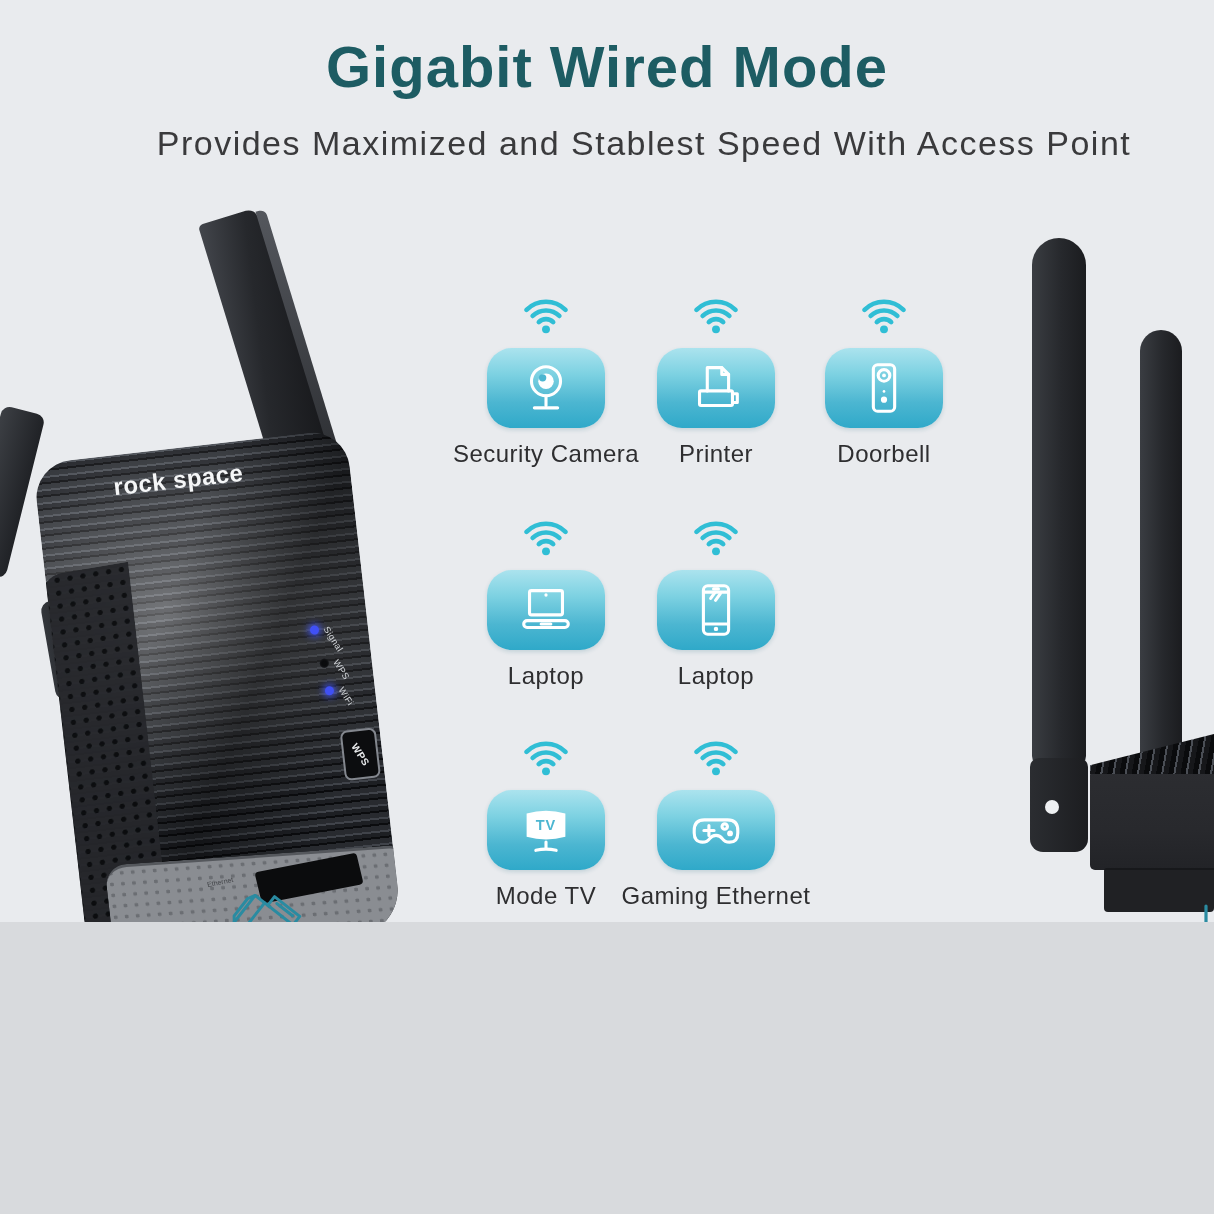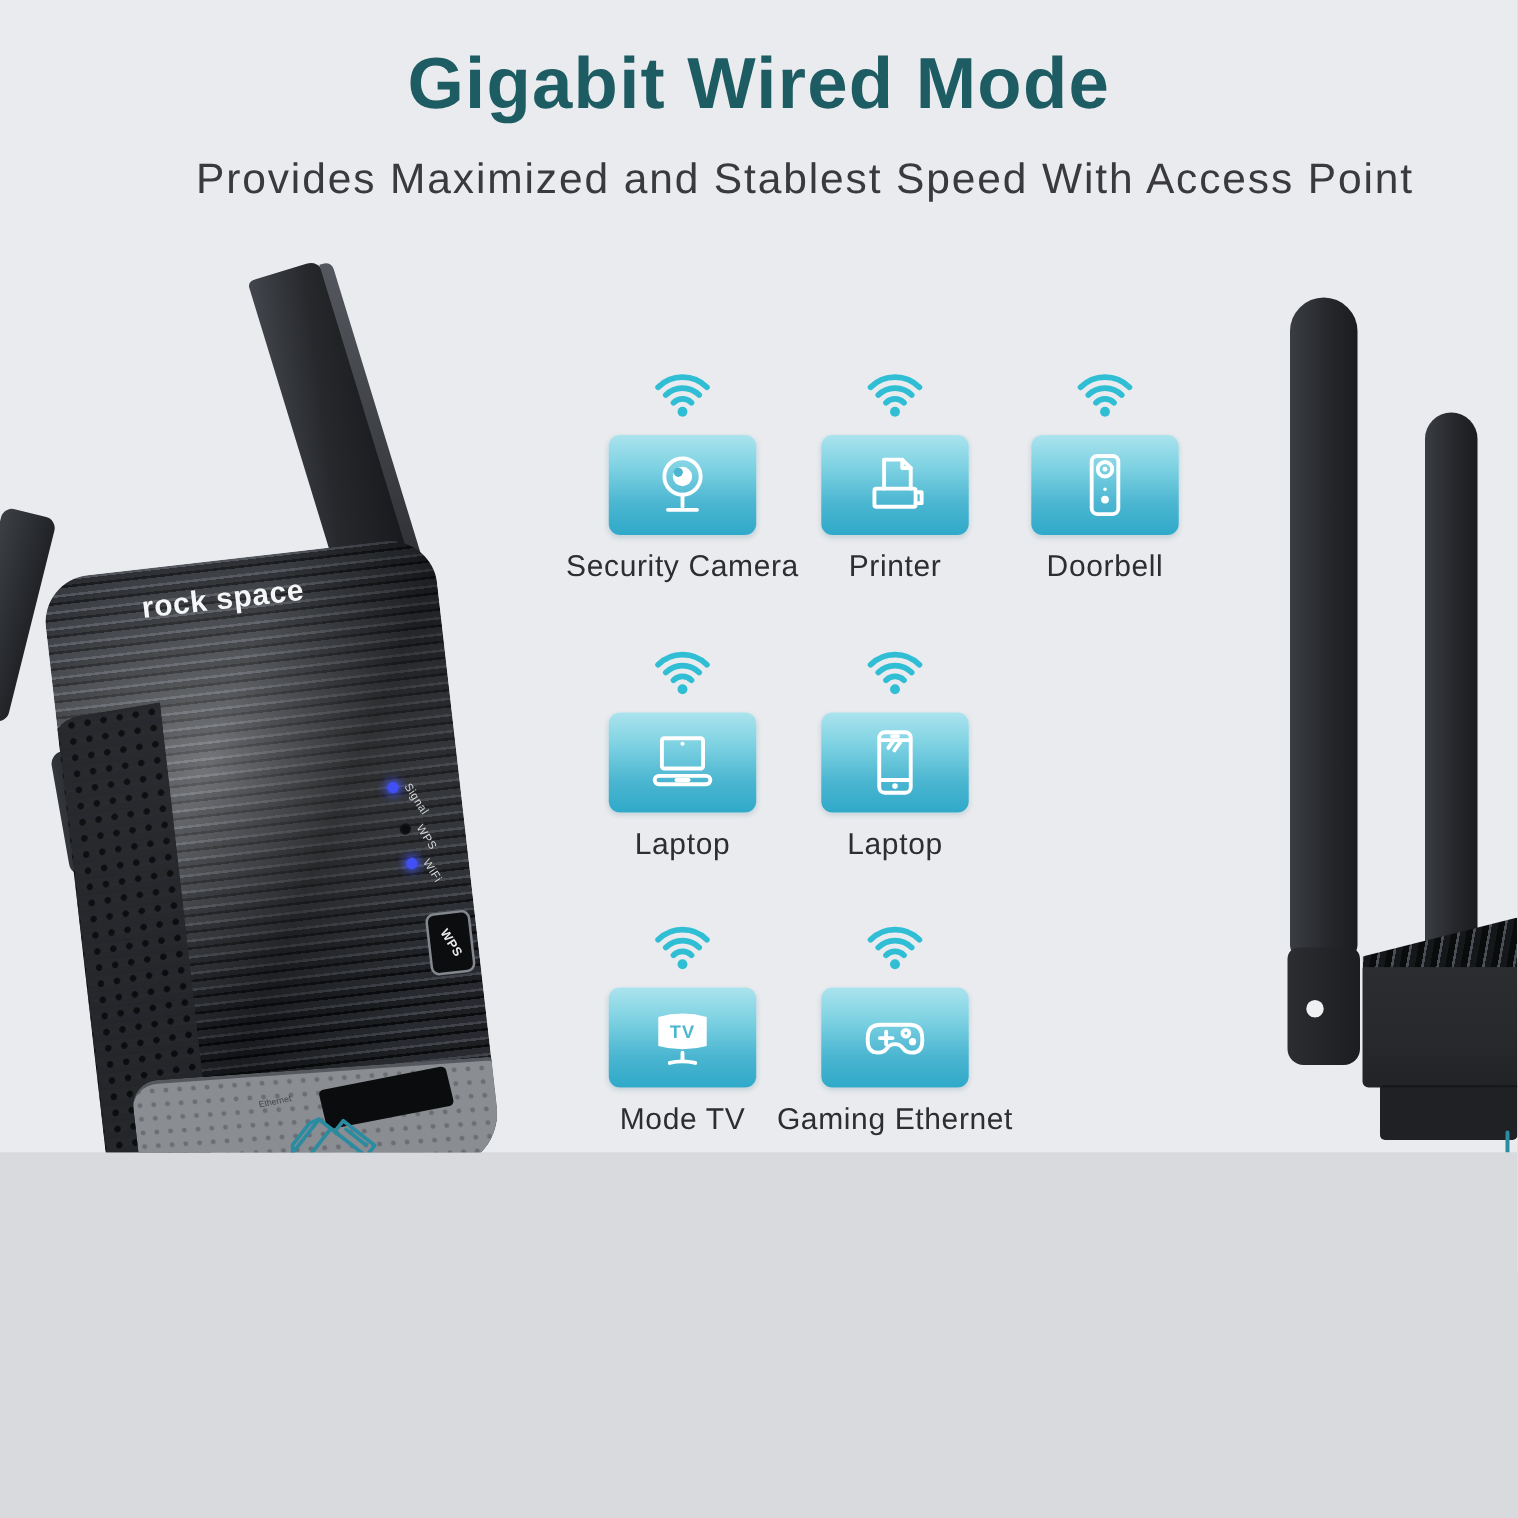--- a/index.html
+++ b/index.html
@@ -16,21 +16,21 @@
   .subtitle{
     position:absolute;top:124px;left:0;width:100%;text-align:center;
     font-size:34px;font-weight:400;letter-spacing:1.5px;color:var(--text,#3a3a3c);padding-left:37px;
   }
   
   .cell{position:absolute;width:170px;height:210px;display:flex;flex-direction:column;align-items:center;z-index:1;}
   .wifi{width:70px;height:50px;margin-bottom:13px;}
   .wifi path{stroke:var(--accent,#30bed5);stroke-width:5;fill:none;stroke-linecap:round;}
   .wifi .dot{fill:var(--accent,#30bed5);}
   .tile{
-    width:118px;height:80px;border-radius:9px;
+    width:118px;height:80px;border-radius:25px;
     background:linear-gradient(180deg,var(--tile-top,#abe3ee) 0%,#7ed2e2 32%,var(--tile-mid,#4cb6d1) 68%,var(--tile-bottom,#2fa9c9) 100%);
     display:flex;align-items:center;justify-content:center;
     box-shadow:0 2px 4px rgba(30,100,120,0.18);
   }
   .dicon{width:62px;height:62px;}
   .sw{stroke:#fff;fill:none;stroke-width:3.2;stroke-linecap:round;stroke-linejoin:round;}
   .fw{fill:#fff;stroke:none;}
   .ft{fill:var(--tile-mid,#4cb6d1);stroke:none;}
   .swf{stroke:#fff;fill:var(--tile-mid,#4cb6d1);stroke-width:3.2;stroke-linejoin:round;}
   .tvtext{fill:var(--tile-mid,#4cb6d1);font-size:15px;font-weight:700;letter-spacing:1px;font-family:"Liberation Sans",sans-serif;}

